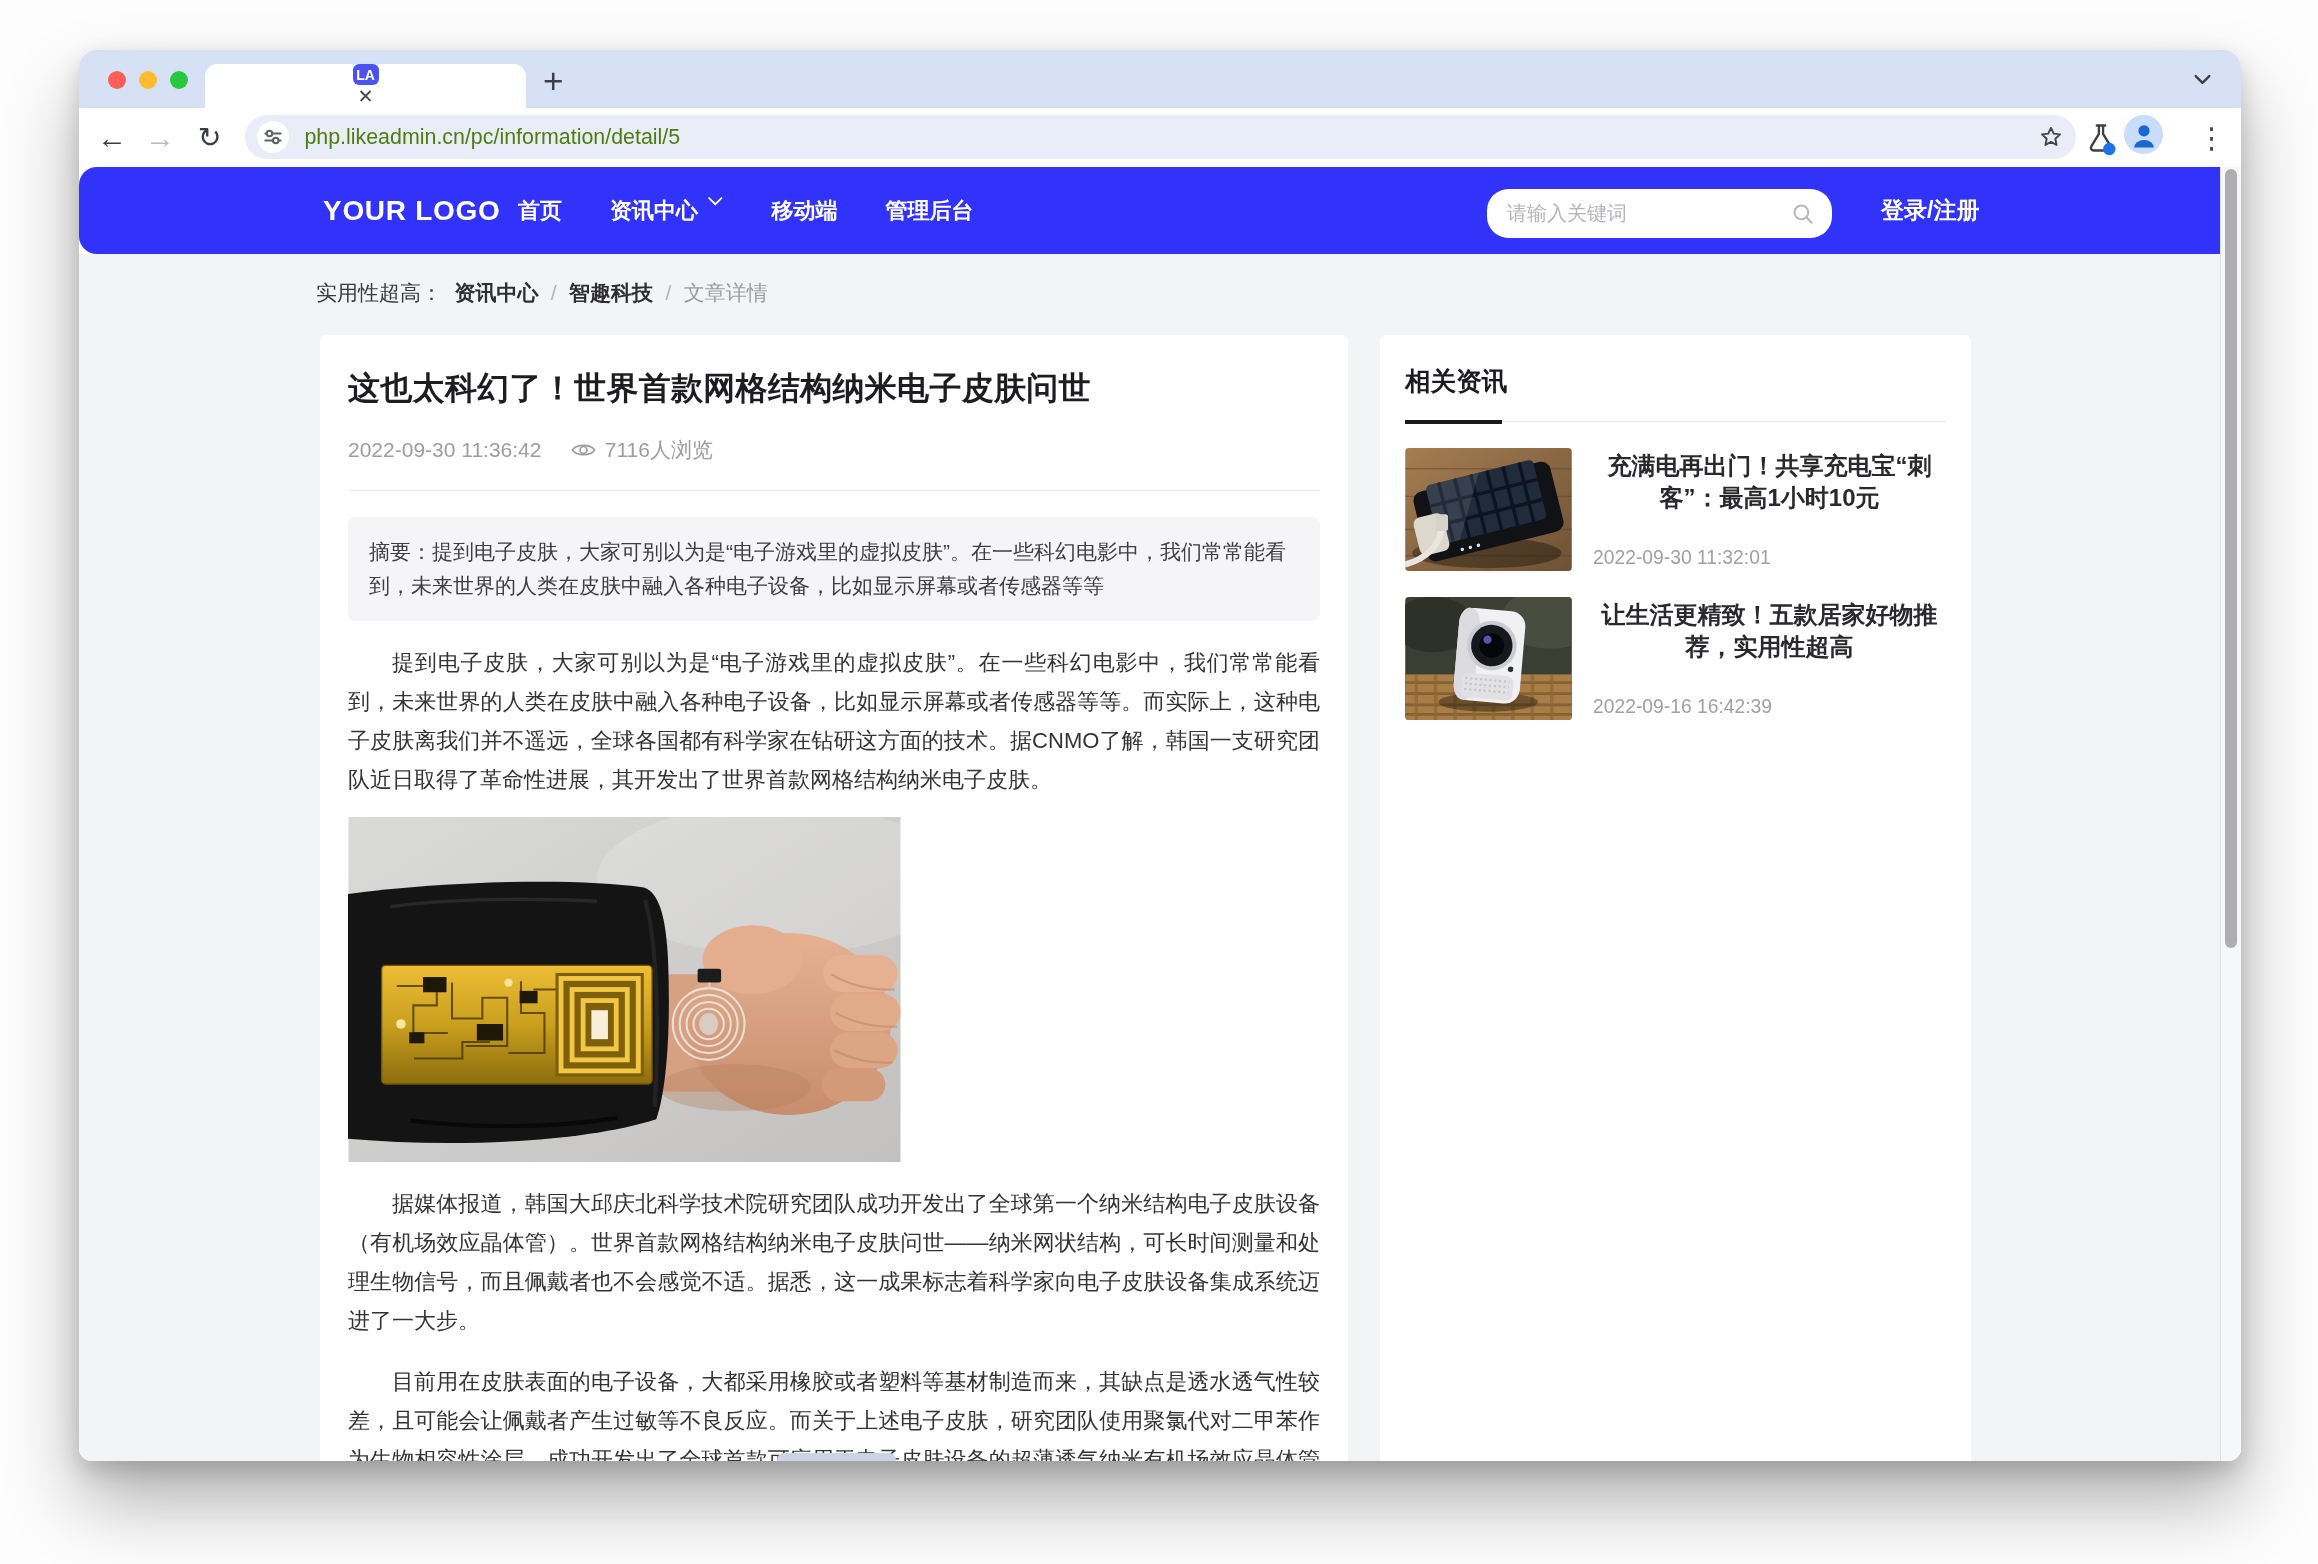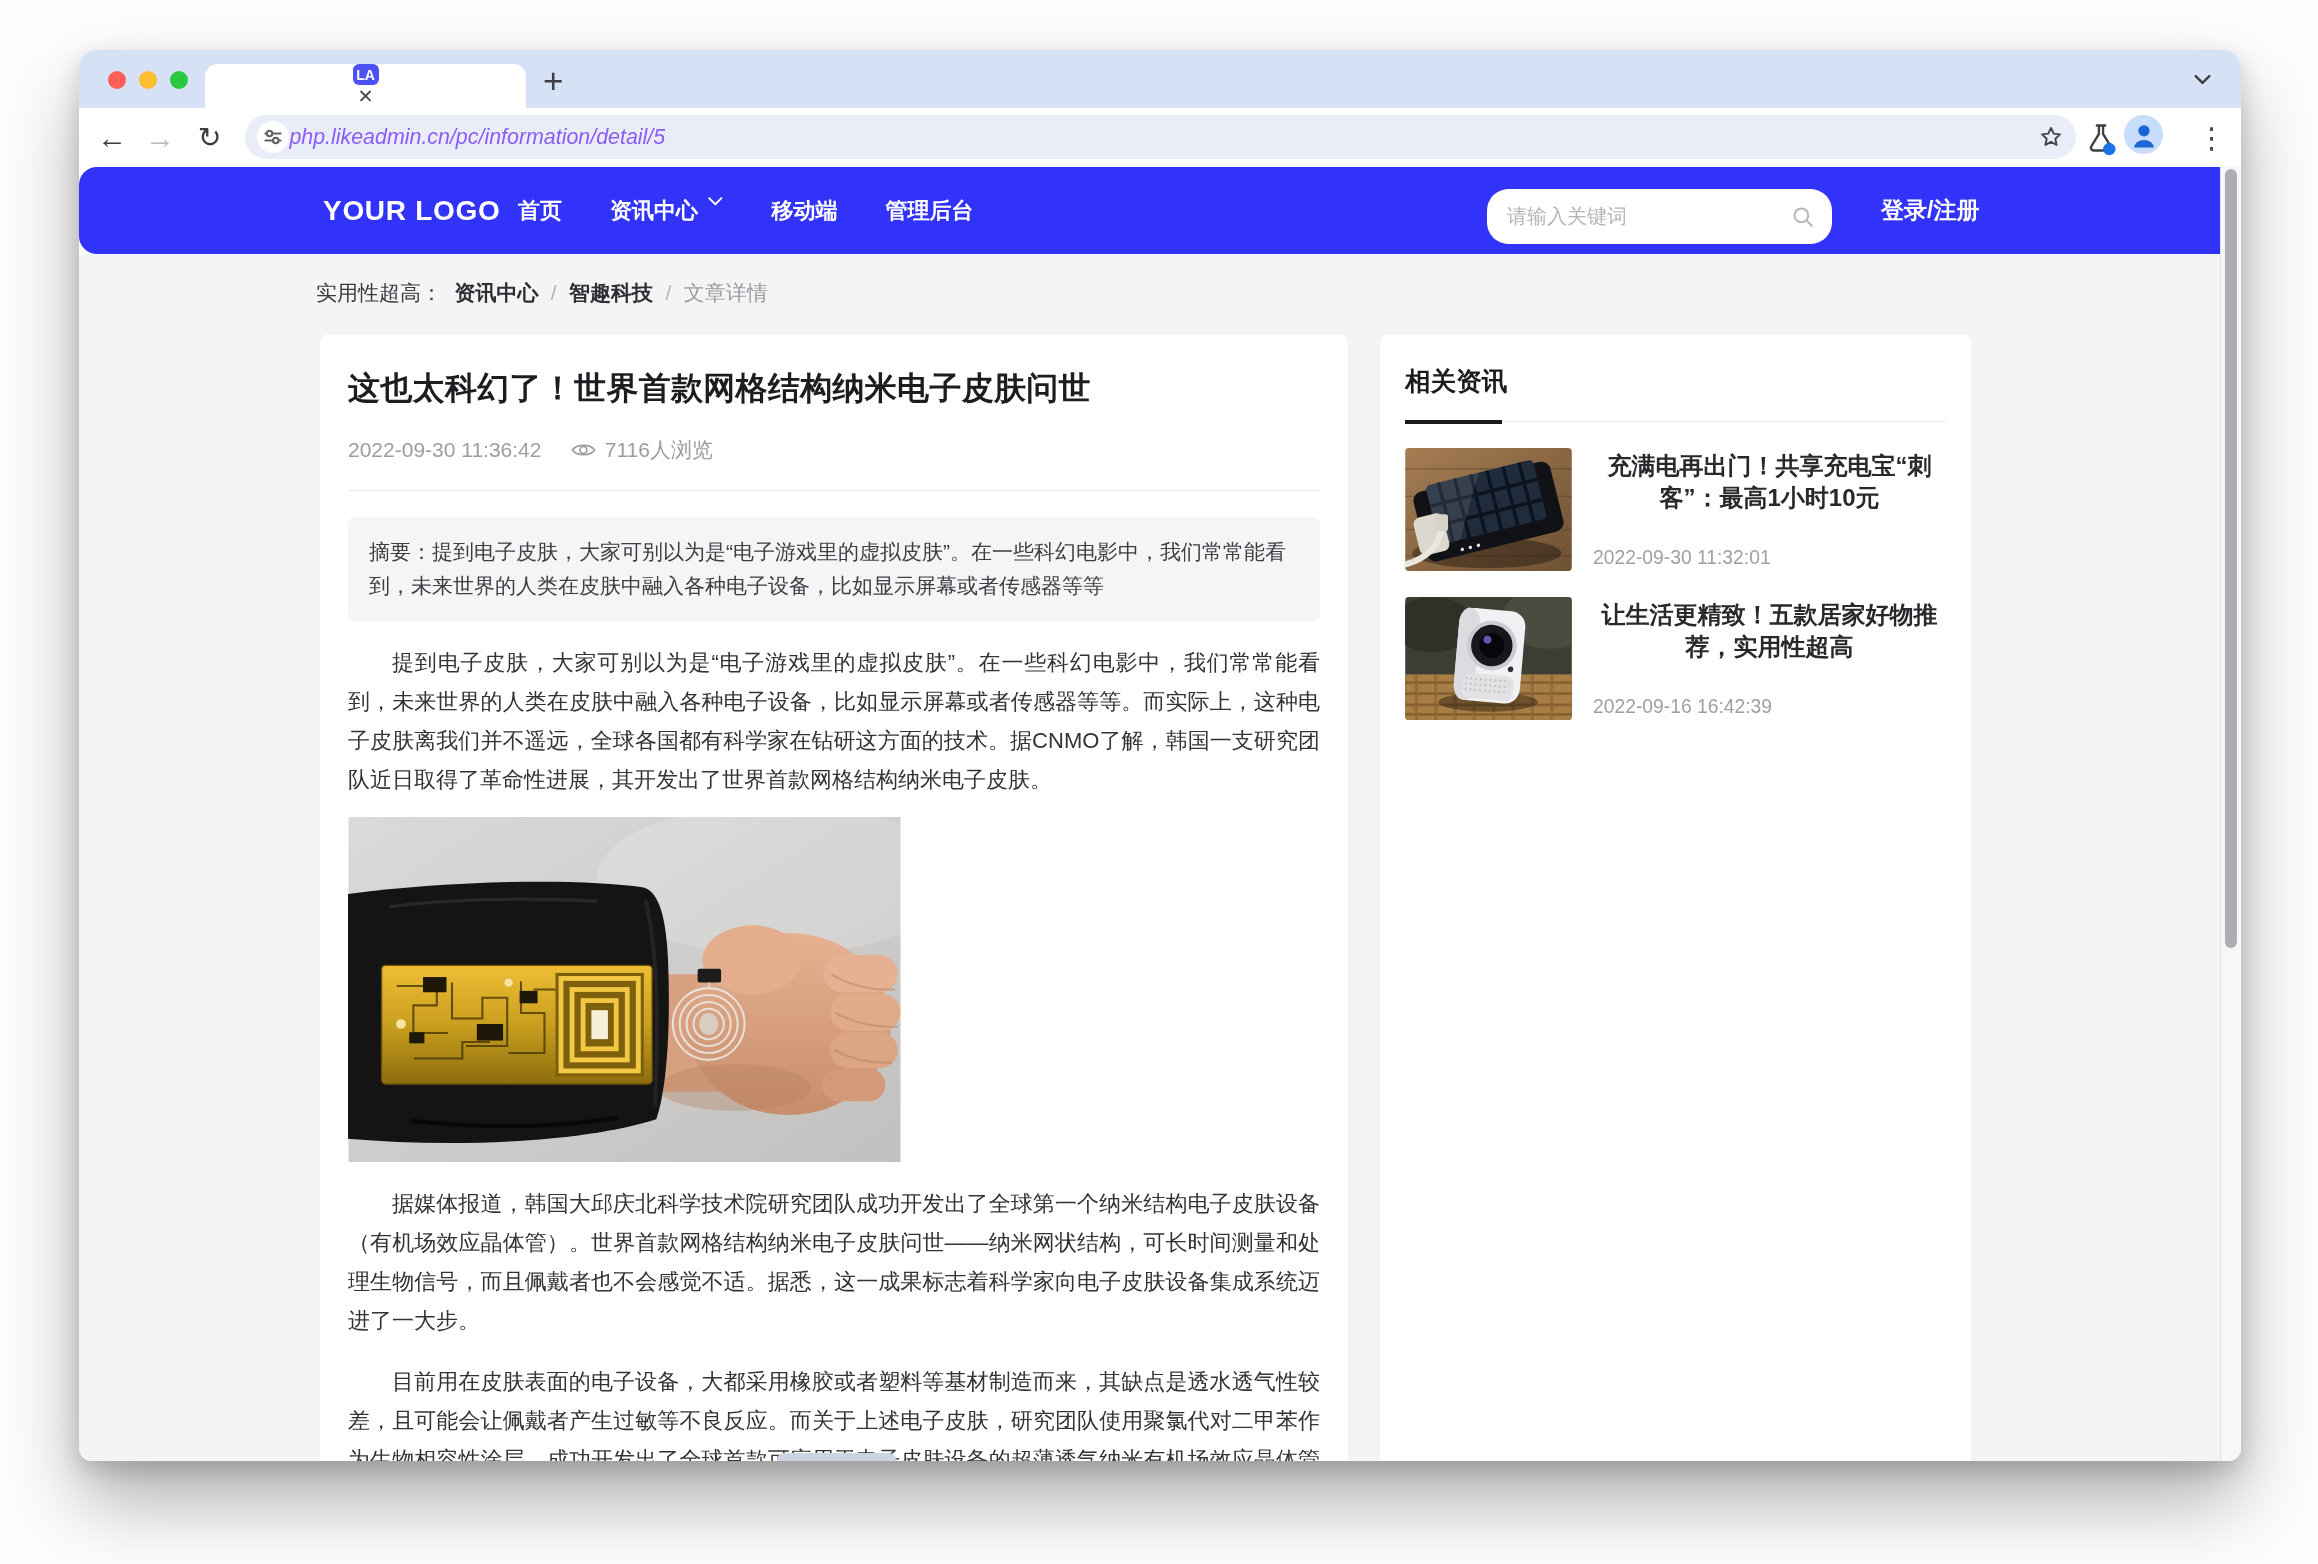--- a/index.html
+++ b/index.html
@@ -37,30 +37,30 @@
   .toolbar { position:relative; height:59px; background:#fff; }
   .tbtn { position:absolute; top:0; height:59px; display:flex; align-items:center; font-size:30px; }
   .nav-back { left:18px; color:#3a3d42; }
   .nav-fwd  { left:66px; color:#b7babf; }
   .nav-reload { left:119px; color:#3a3d42; font-size:28px; }
   .urlbar {
     position:absolute; left:166px; top:7px; width:1831px; height:44px;
     border-radius:22px; background:#e9edf8; display:flex; align-items:center; padding:0 12.4px;
   }
   .tune-wrap { width:32px; height:32px; border-radius:50%; background:#fff; display:flex; align-items:center; justify-content:center; flex:none; }
-  .url-text { font-size:21.4px; color:#8b5cf6; flex:1; white-space:nowrap; overflow:hidden;font-style:italic; }
+  .url-text { margin-left:15px; font-size:21.4px; color:#4d7c0f; flex:1; white-space:nowrap; overflow:hidden; }
   .flask { position:absolute; left:2004px; top:11.7px; }
   .avatar { position:absolute; left:2045px; top:7px; width:39px; height:39px; border-radius:50%; background:#c8dcfb; display:flex; align-items:center; justify-content:center; }
   .menu-dots { position:absolute; left:2118px; top:0; height:59px; display:flex; align-items:center; font-size:29px; color:#494c50; letter-spacing:0; }
   
   .site-nav { position:relative; height:87px; color:#fff;border-radius:18px; }
   .logo { position:absolute; left:244px; top:0; height:87px; display:flex; align-items:center; font-size:28px; font-weight:bold; letter-spacing:0.7px; }
   .nav-items { position:absolute; left:439px; top:0; height:87px; display:flex; align-items:center; gap:48px; font-size:22px; font-weight:600; }
   .nav-item { display:flex; gap:9px; cursor:default; }
-  .nav-search { position:absolute; left:1408px; top:22px; width:345px; height:55px; border-radius:21.4px; background:#fff; display:flex; align-items:center; padding:0 18px; }
+  .nav-search { position:absolute; left:1408px; top:22px; width:345px; height:49px; border-radius:21.4px; background:#fff; display:flex; align-items:center; padding:0 18px; }
   .nav-search input { border:none; outline:none; background:transparent; flex:1; font-size:20px; color:#333; font-family:inherit; }
   .nav-search input::placeholder { color:#b4b4ba; }
   .login { position:absolute; left:1802px; top:0; height:87px; display:flex; align-items:center; font-size:23px; font-weight:600; }
   
   .page { position:relative; height:1207px; background:#f3f4f6; overflow:hidden; }
   .breadcrumb { position:absolute; left:237px; top:25px; font-size:21px; color:#3a3a3e; display:flex; align-items:center; gap:12.4px; white-space:nowrap; }
   .crumb-bold { font-weight:bold; color:#2e2e32; }
   .crumb-sep { color:#b3b3b8; }
   .crumb-last { color:#9a9a9f; }
   .article-card { position:absolute; left:241px; top:81px; width:1028px; height:1313px; background:#fff; border-radius:7px; padding:28px; }

